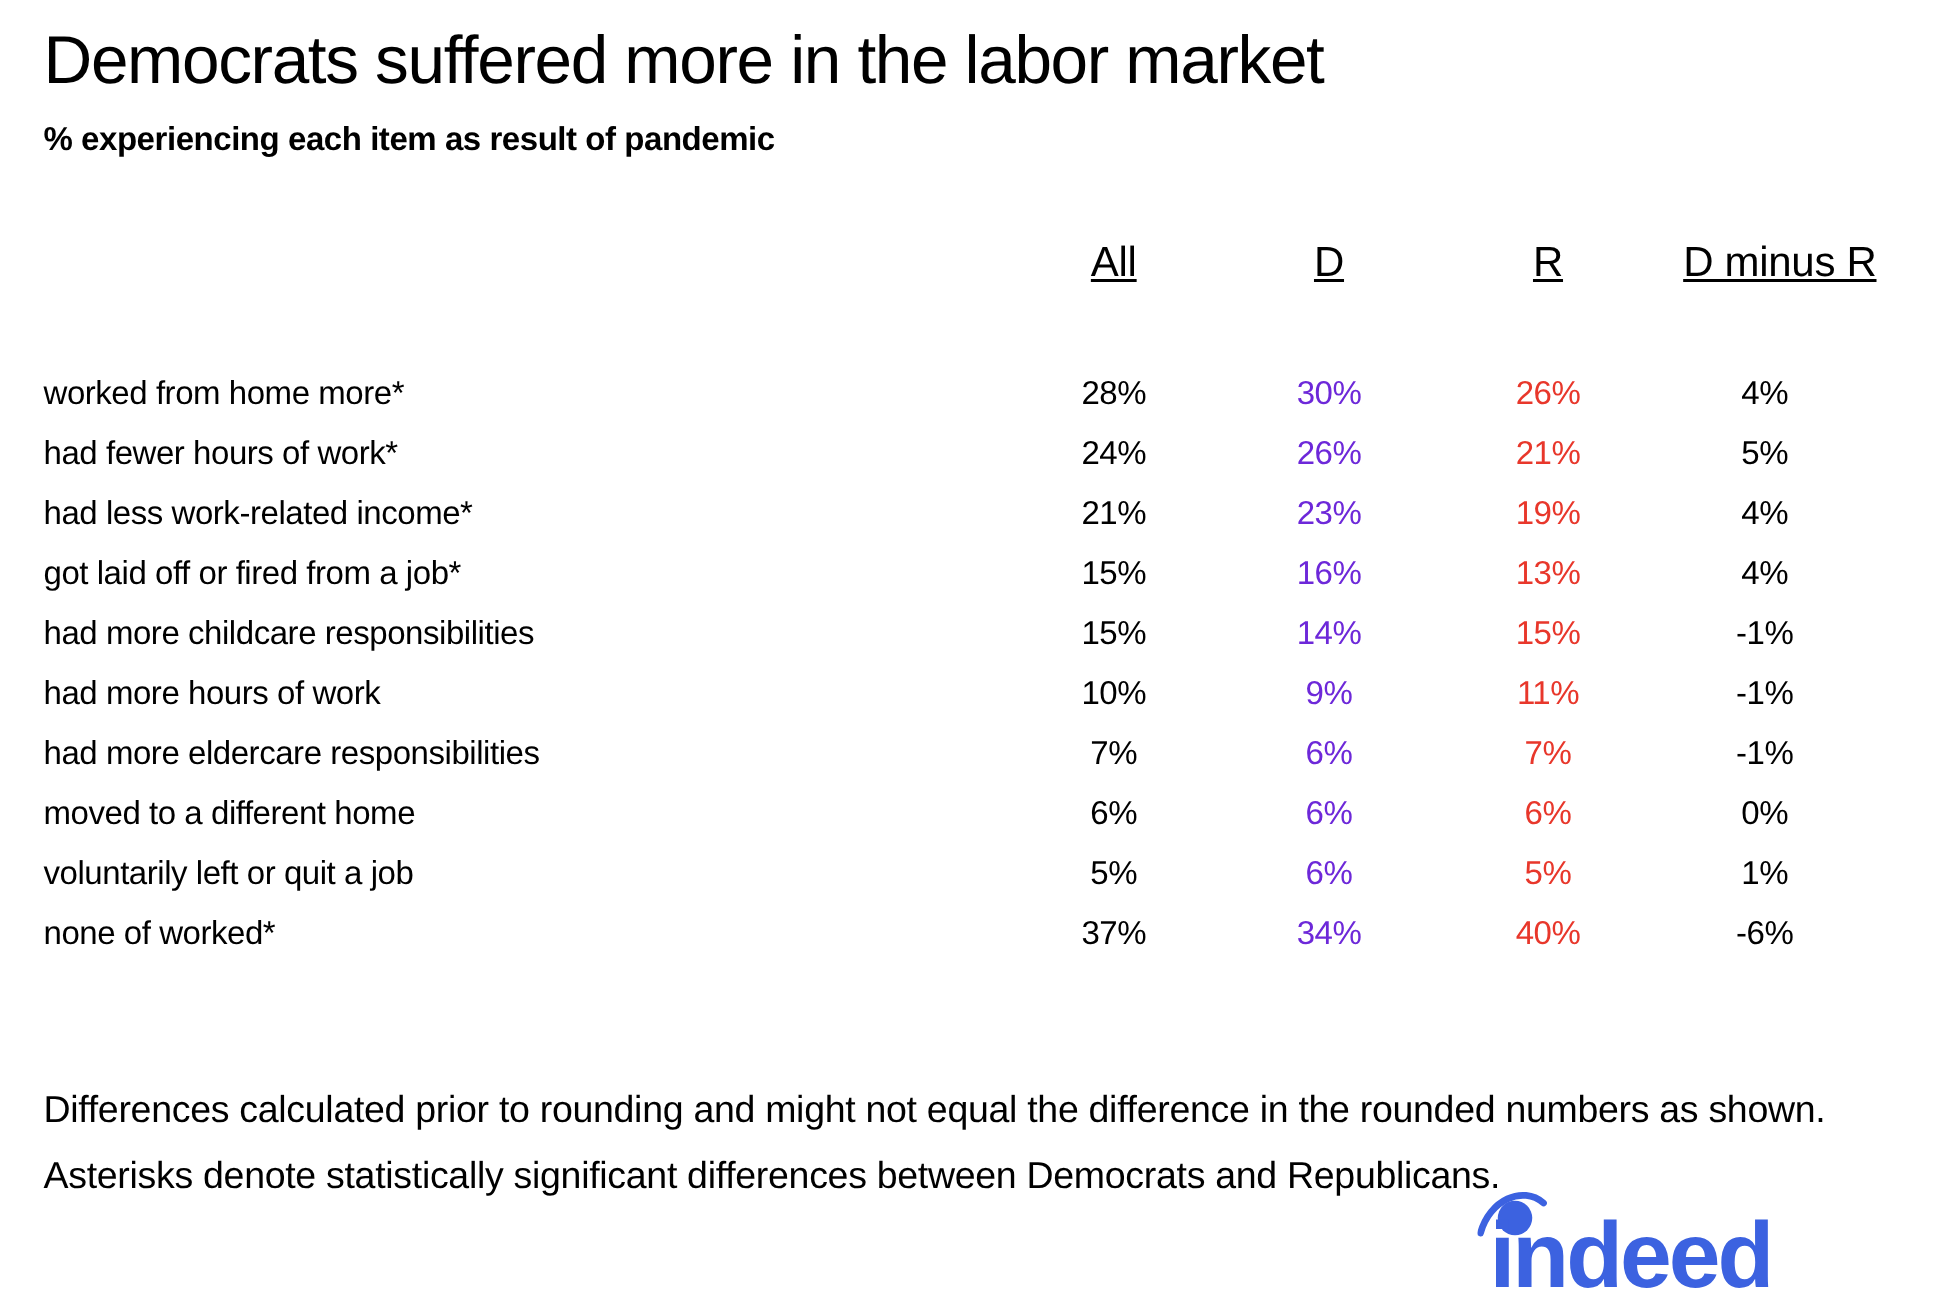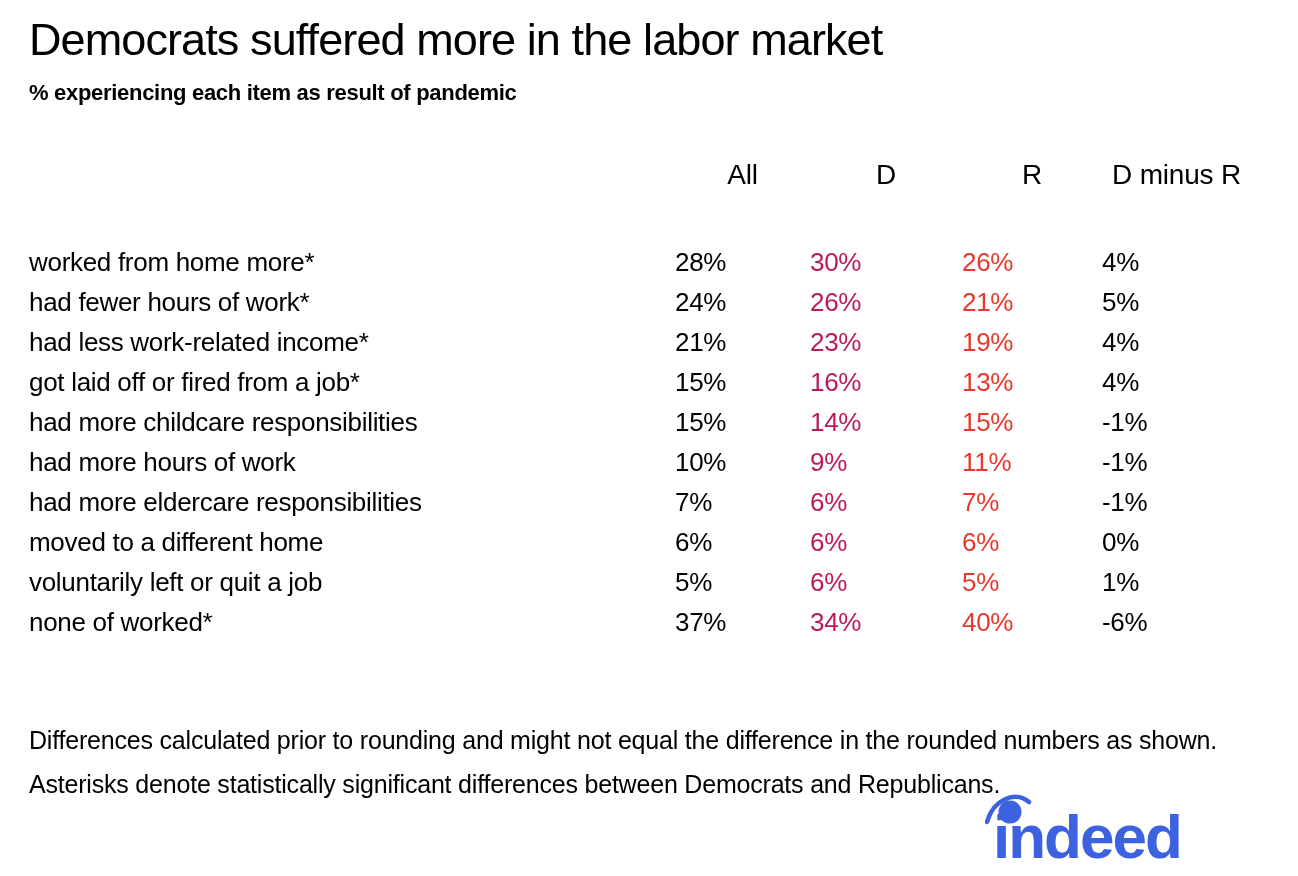--- a/index.html
+++ b/index.html
@@ -54,40 +54,41 @@
     padding: 0;
     margin: 0;
     font-weight: 400;
     vertical-align: middle;
   }
   #table thead th {
     height: 46px;
     font-size: 28px;
     line-height: 46px;
     letter-spacing: -0.2px;
+    text-decoration: underline;
   }
   .col-label  { width: 646px; text-align: left; }
   .col-all    { width: 135px; text-align: center; }
   .col-d      { width: 152px; text-align: center; }
   .col-r      { width: 140px; text-align: center; }
-  .col-diff   { width: 149px; text-align: center; }
+  .col-diff   { width: 149px; text-align: right; }
 
   
   #table tr.spacer td { height: 44px; }
 
   #table tbody tr.data-row td {
     height: 40px;
-    font-size: 26px;
+    font-size: 22px;
     line-height: 40px;
     letter-spacing: -0.3px;
     white-space: nowrap;
   }
   td.cell-label { text-align: left; }
-  td.cell-num   { text-align: left; font-size: 28px; letter-spacing: -0.4px; }
-  td.v-d  { color: #be185d; }
+  td.cell-num   { text-align: center; font-size: 28px; letter-spacing: -0.4px; }
+  td.v-d  { color: #6d28d9; }
   td.v-r  { color: #e8372b; }
 
   
   #notes {
     position: absolute;
     left: 29px;
     top: 728px;
     width: 1210px;
   }
   .note {

